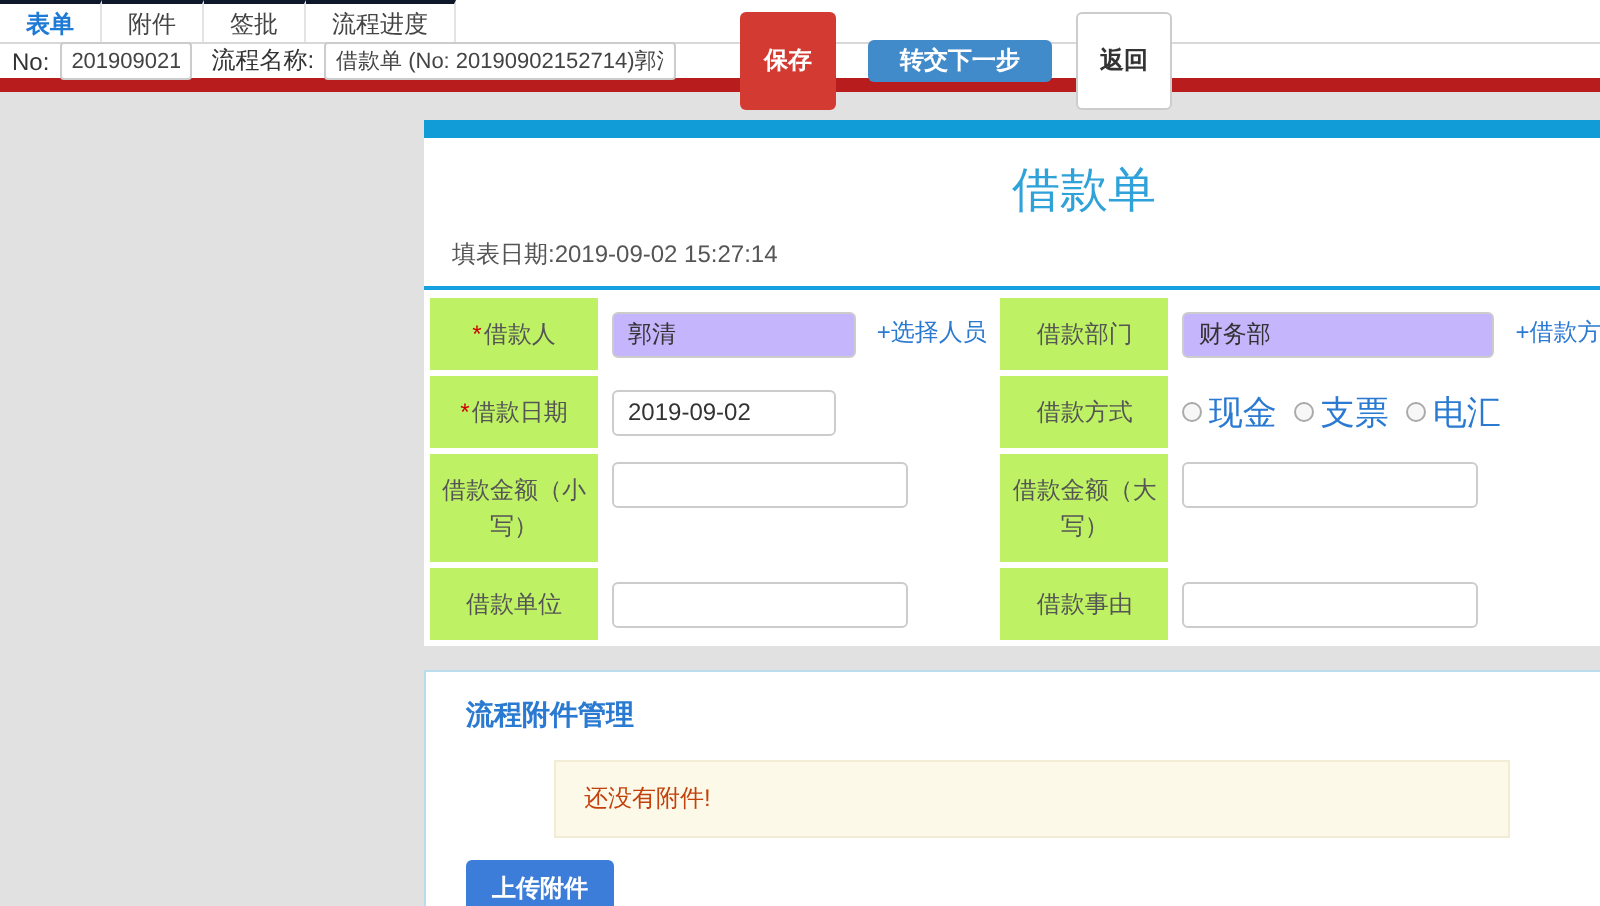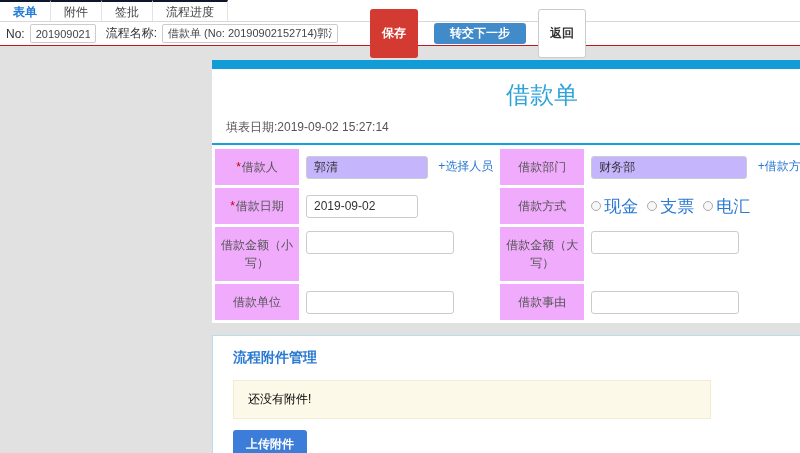--- a/index.html
+++ b/index.html
@@ -15,21 +15,21 @@
   .topbar { position:absolute; top:0; left:0; width:800px; background:#fff; z-index:5; }
   .tabs { display:flex; height:22px; background:#fff; border-bottom:1px solid #d8d8d8; }
   .tab {
     padding:0 13px; line-height:21px; font-size:12px; color:#444;
     border-right:1px solid #e3e3e3; border-top:2px solid #0f172a; cursor:pointer;
     white-space:nowrap;
   }
   .tab.active { color:#1f7ad6; font-weight:bold; }
   .toolbar {
     display:flex; align-items:center; height:24px; background:#fff;
-    border-bottom:1px solid #b91c1c; padding-left:6px; font-size:12px; color:#333;
+    border-bottom:7px solid #b91c1c; padding-left:6px; font-size:12px; color:#333;
   }
   .tb-label { margin-right:5px; white-space:nowrap; }
   .tb-input {
     height:19px; border:1px solid #ccc; border-radius:2px; font-size:11px;
     padding:0 5px; color:#444; font-family:"Liberation Sans", sans-serif;
   }
   .no-input { width:66px; margin-right:10px; }
   .name-input { width:176px; }
   .btn {
     font-size:12px; border-radius:3px; padding:17px 11px; border:1px solid transparent;
@@ -40,21 +40,21 @@
   .btn-back { background:#fff; color:#333; border-color:#ccc; margin-left:12px; }
   
   .panel { position:absolute; left:212px; top:60px; width:660px; }
   .card { background:#fff; }
   .blue-bar { height:9px; background:#129cd7; }
   .form-title { text-align:center; font-size:24px; color:#2fa2da; font-weight:normal; padding:10px 0 8px; }
   .meta { display:flex; justify-content:space-between; font-size:12px; color:#555; padding:0 14px 7px; white-space:nowrap; }
   .blue-line { height:2px; background:#17a0e0; }
   table.form-table { width:100%; border-collapse:separate; border-spacing:3px; margin-top:1px; }
   td.lbl {
-    width:84px; background:#f0abfc; text-align:center; font-size:12px; color:#555;
+    width:84px; background:#bef264; text-align:center; font-size:12px; color:#555;
     padding:9px 5px; vertical-align:middle; line-height:18px;
   }
   td.fld { font-size:12px; padding:2px 4px; vertical-align:middle; white-space:nowrap; }
   td.fld-left { width:192px; }
   .req { color:#cc0000; margin-right:1px; }
   input.f {
     height:23px; border:1px solid #ccc; border-radius:3px; font-size:12px; padding:0 7px;
     font-family:"Liberation Sans", sans-serif; color:#333; vertical-align:middle;
   }
   .f-ro { background:#c4b5fd; }
@@ -65,22 +65,22 @@
   .radio-dot {
     width:10px; height:10px; border:1px solid #aaa; border-radius:50%;
     background:#f7f7f7; margin-right:3px; display:inline-block;
   }
   .row3 td.lbl, .row3 td.fld { height:52px; }
   .row3 td.fld { vertical-align:top; padding-top:4px; }
   
   .attach-card { margin-top:12px; border:1px solid #badcec; padding:13px 20px 15px; }
   .h-blue { font-size:14px; font-weight:bold; color:#2a7ad2; margin-bottom:13px; }
   .alert {
-    width:478px; background:#fdf9e8; border:1px solid #f3ecd4; color:#000000;
-    font-size:12px; padding:10px 14px;
+    width:478px; background:#fdf9e8; border:1px solid #f3ecd4; color:#c2410c;
+    font-size:12px; padding:10px 14px;margin-left:44px;
   }
   .btn-upload {
     margin-top:11px; background:#3b7dd8; color:#fff; font-size:12px; font-weight:bold;
     padding:6px 13px; border:none; border-radius:3px; cursor:pointer;
     font-family:"Liberation Sans", sans-serif;
   }
 </style>
 </head>
 <body>
 

